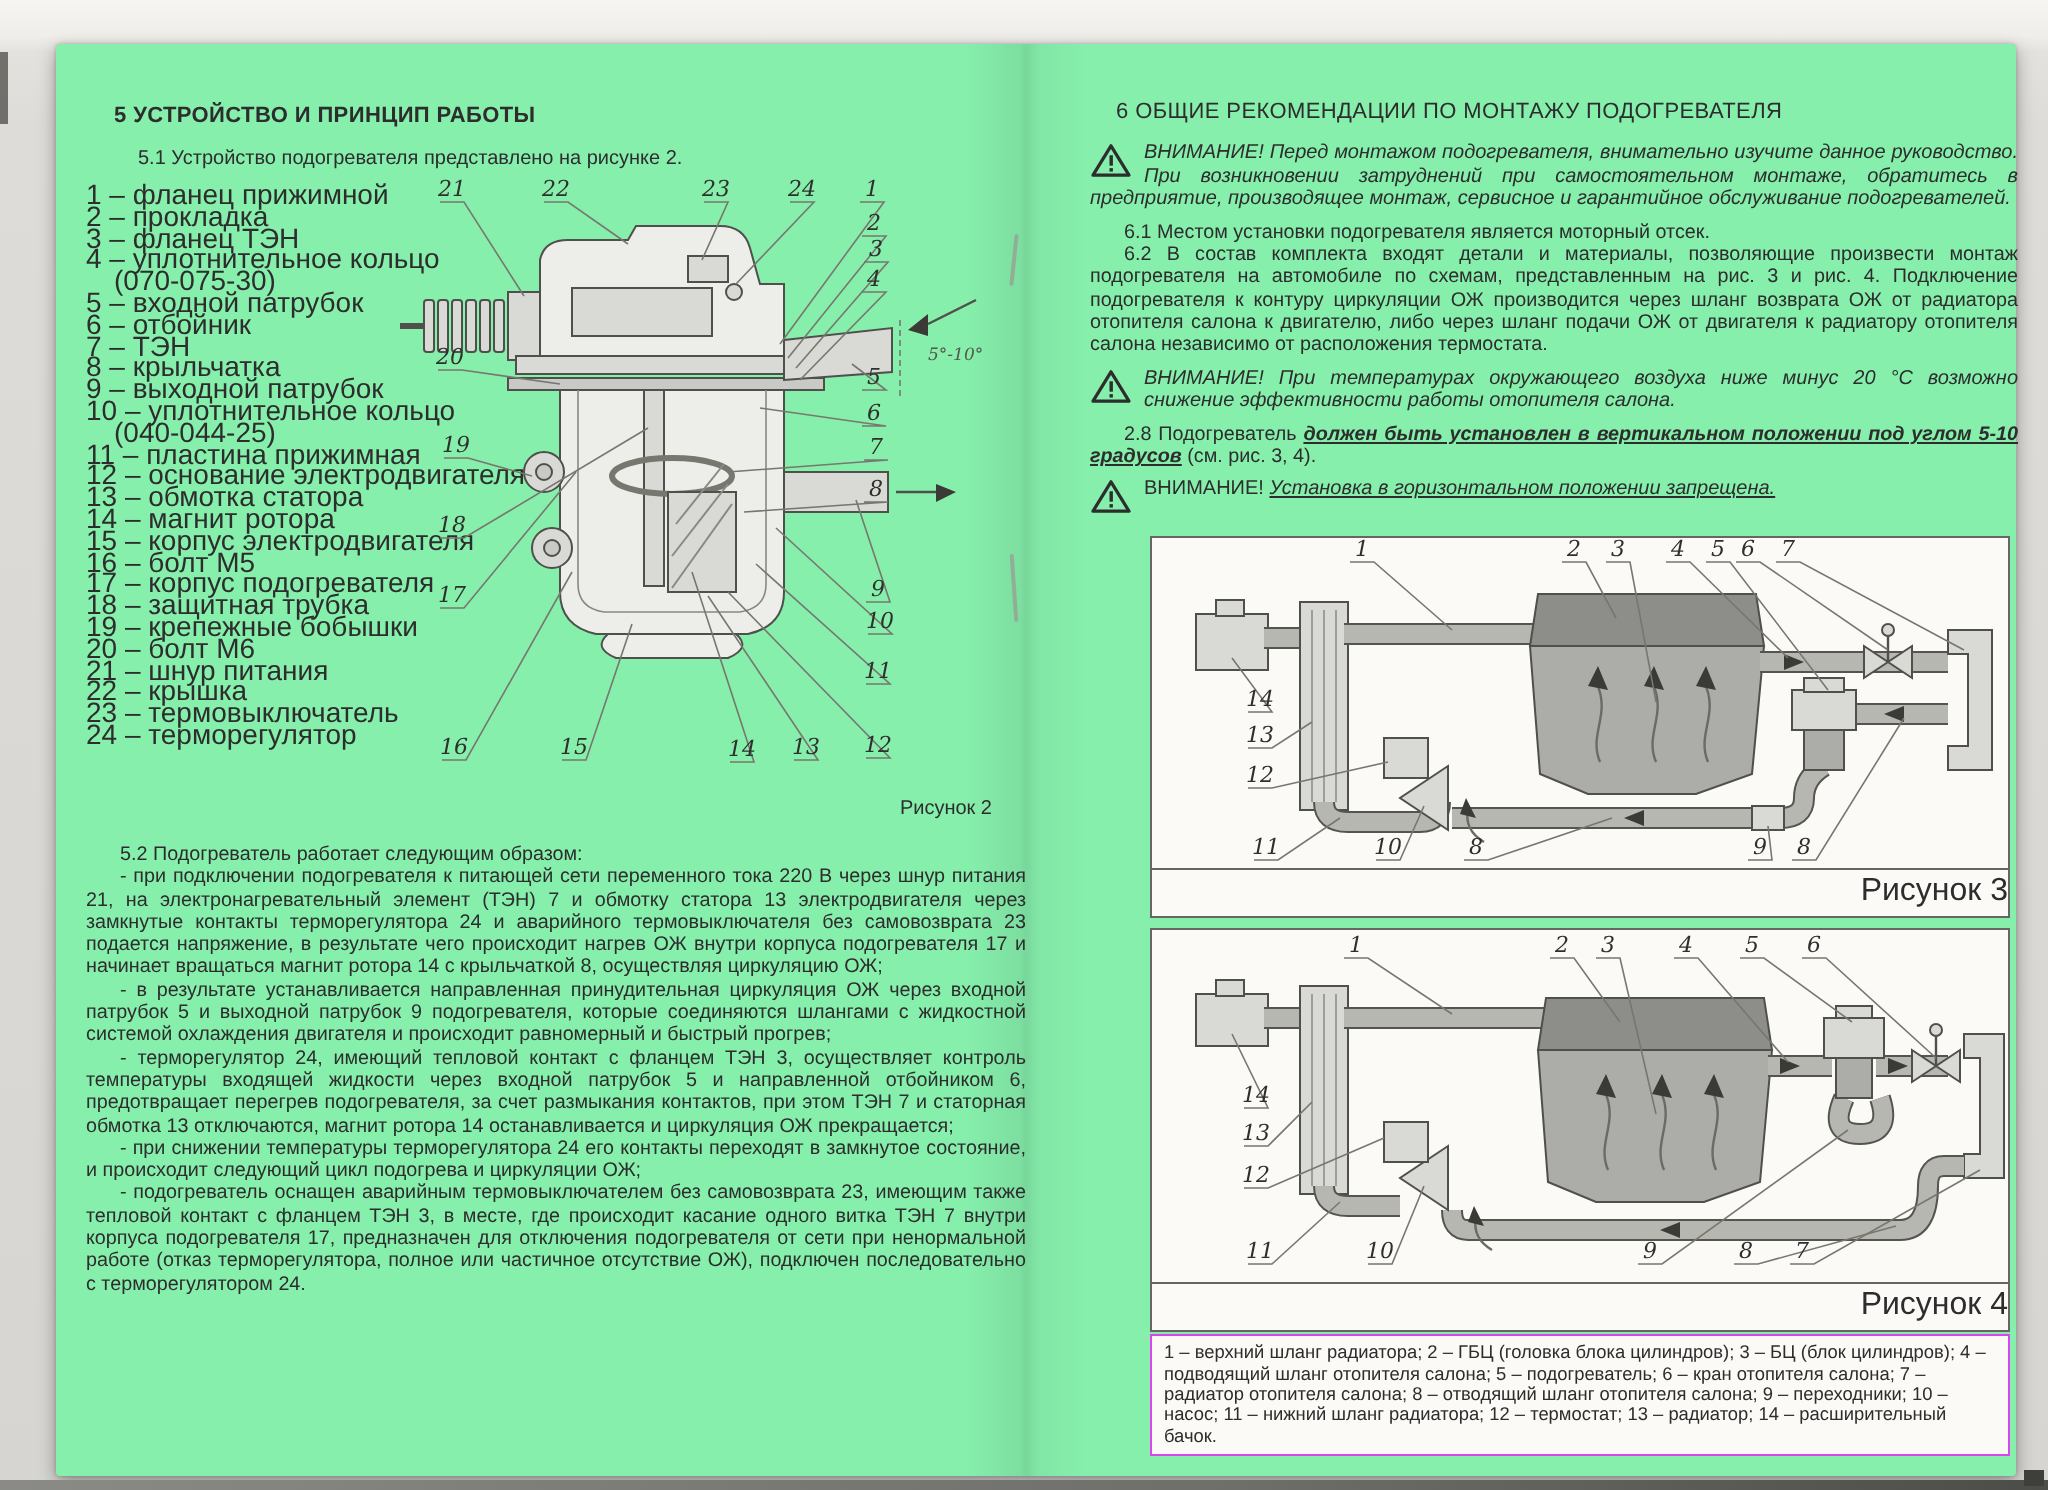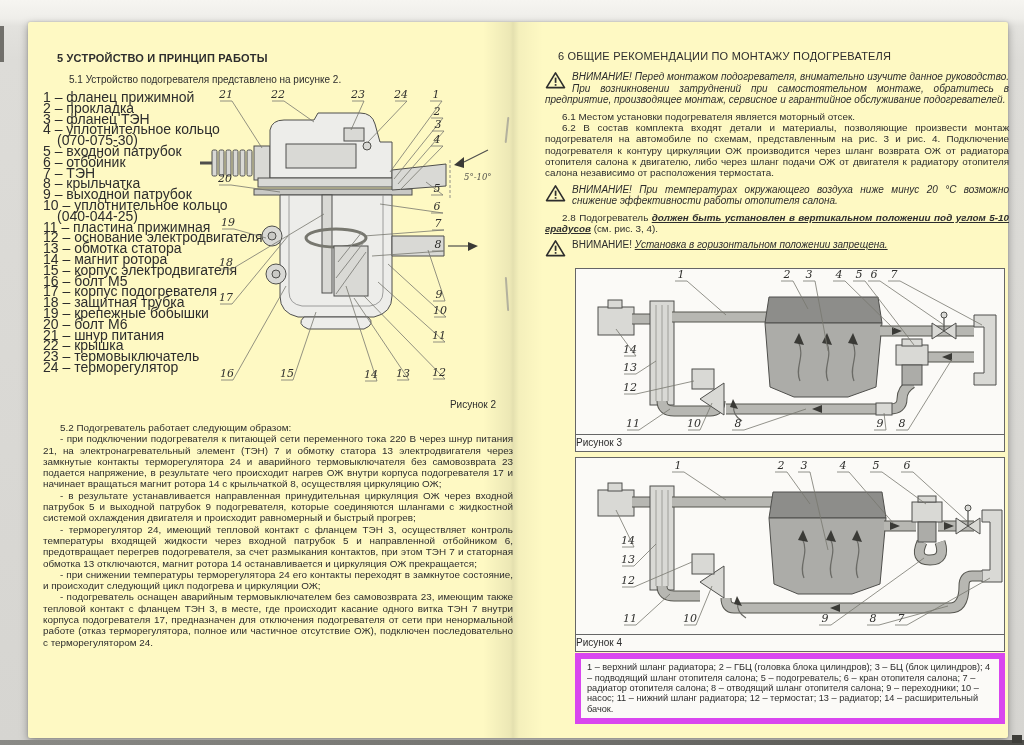--- a/index.html
+++ b/index.html
@@ -9,21 +9,21 @@
     background:linear-gradient(#f6f5f1 0px,#efeeea 18px,#e3e2de 26px,#dddcd8 60px,#d6d5d1 100%);
   }
   .stage{position:absolute;inset:0}
   .edge-mark{position:absolute;left:0;top:26px;width:4px;height:36px;background:#55544f;opacity:.8}
   .bottom-strip{position:absolute;left:0;bottom:0;width:100%;height:5px;
     background:linear-gradient(90deg,#8a8a86,#6e6e6a 60%,#4c4c48);}
   .corner-mark{position:absolute;right:2px;bottom:2px;width:10px;height:8px;background:#3e3e3a}
 
   .spread{
     position:absolute;left:28px;top:22px;width:980px;height:716px;
-    background:#fef9c3;border-radius:2px;
+    background:#86efac;border-radius:2px;
     box-shadow:0 3px 9px rgba(0,0,0,.35),0 0 2px rgba(0,0,0,.2);
     color:#2d2d2d;
   }
   .fold{position:absolute;top:0;bottom:0;left:455px;width:60px;
     background:linear-gradient(90deg,rgba(0,0,0,0) 0%,rgba(0,0,0,.07) 45%,rgba(0,0,0,.1) 50%,rgba(0,0,0,.04) 60%,rgba(0,0,0,0) 100%);}
   .crease{position:absolute;left:478px;width:2px;background:#9a9892;border-radius:2px;opacity:.7}
   .crease.c1{top:95px;height:26px;transform:rotate(6deg)}
   .crease.c2{top:255px;height:34px;transform:rotate(-4deg)}
 
   .page-left,.page-right{position:absolute;inset:0}
@@ -45,22 +45,22 @@
   .warn{margin:2px 0 5px 0;font-size:10px;line-height:11.6px;text-align:justify;
     font-weight:normal;font-style:italic}
   .warn-icon{float:left;margin:0 6px 0 0;width:21px;height:18px}
   .w-upright{font-style:normal}
   .u{text-decoration:underline}
   .p63-em{font-weight:bold;font-style:italic;text-decoration:underline}
   .mt{margin-top:5px}
   .clr{clear:both}
 
   .figbox{box-sizing:border-box;width:430px;margin:11px 0 0 30px;border:1px solid #666;background:#fbfaf7}
-  .figcap{border-top:1px solid #666;text-align:left;font-size:10px;padding:2px 0 3px}
-  .legend{box-sizing:border-box;width:430px;margin:1px 0 0 30px;border:6px solid #d946ef;
+  .figcap{border-top:1px solid #666;text-align:right;font-size:16px;padding:2px 0 3px}
+  .legend{box-sizing:border-box;width:430px;margin:1px 0 0 30px;border:1px solid #d946ef;
     padding:3px 6px 4px;font-size:9.2px;line-height:10.3px;background:#fbfaf7}
 
   
   svg{display:block}
   .sp{fill:#d9d9d5;stroke:#4f4f4c;stroke-width:1}
   .sp2{fill:#ededea;stroke:#4f4f4c;stroke-width:1}
   .sp3{fill:#c9c9c5;stroke:#4f4f4c;stroke-width:1}
   .sd{fill:#8d8d8a;stroke:#4f4f4c;stroke-width:1}
   .sb{fill:#acaca8;stroke:#4f4f4c;stroke-width:1}
   .hu{stroke:#55554f;stroke-width:11;fill:none}

